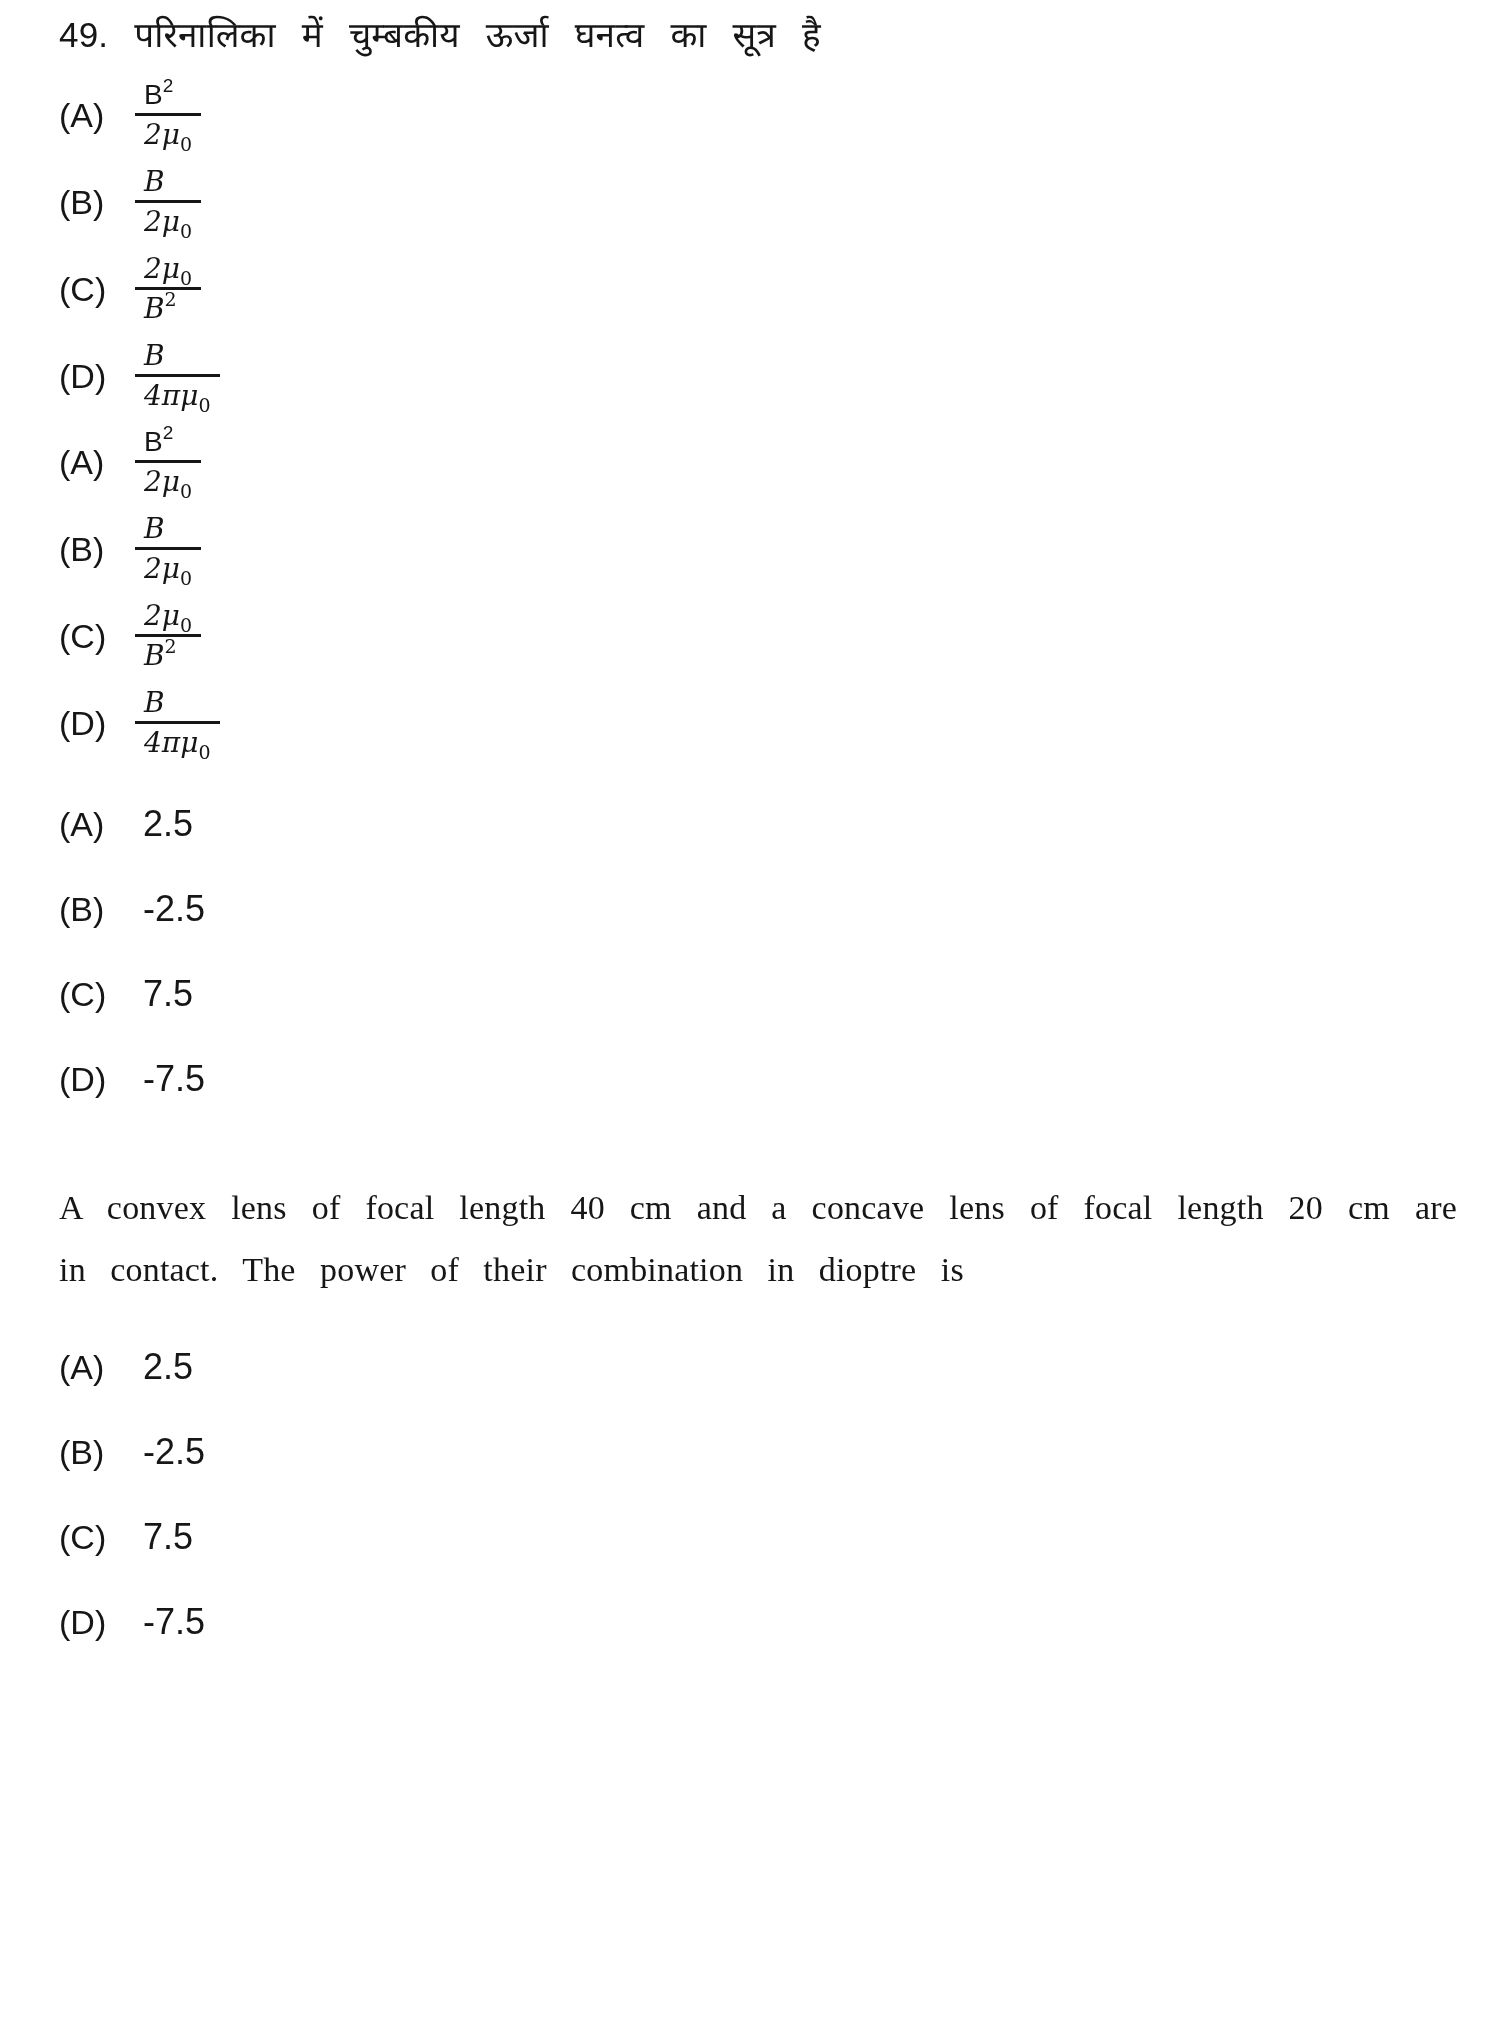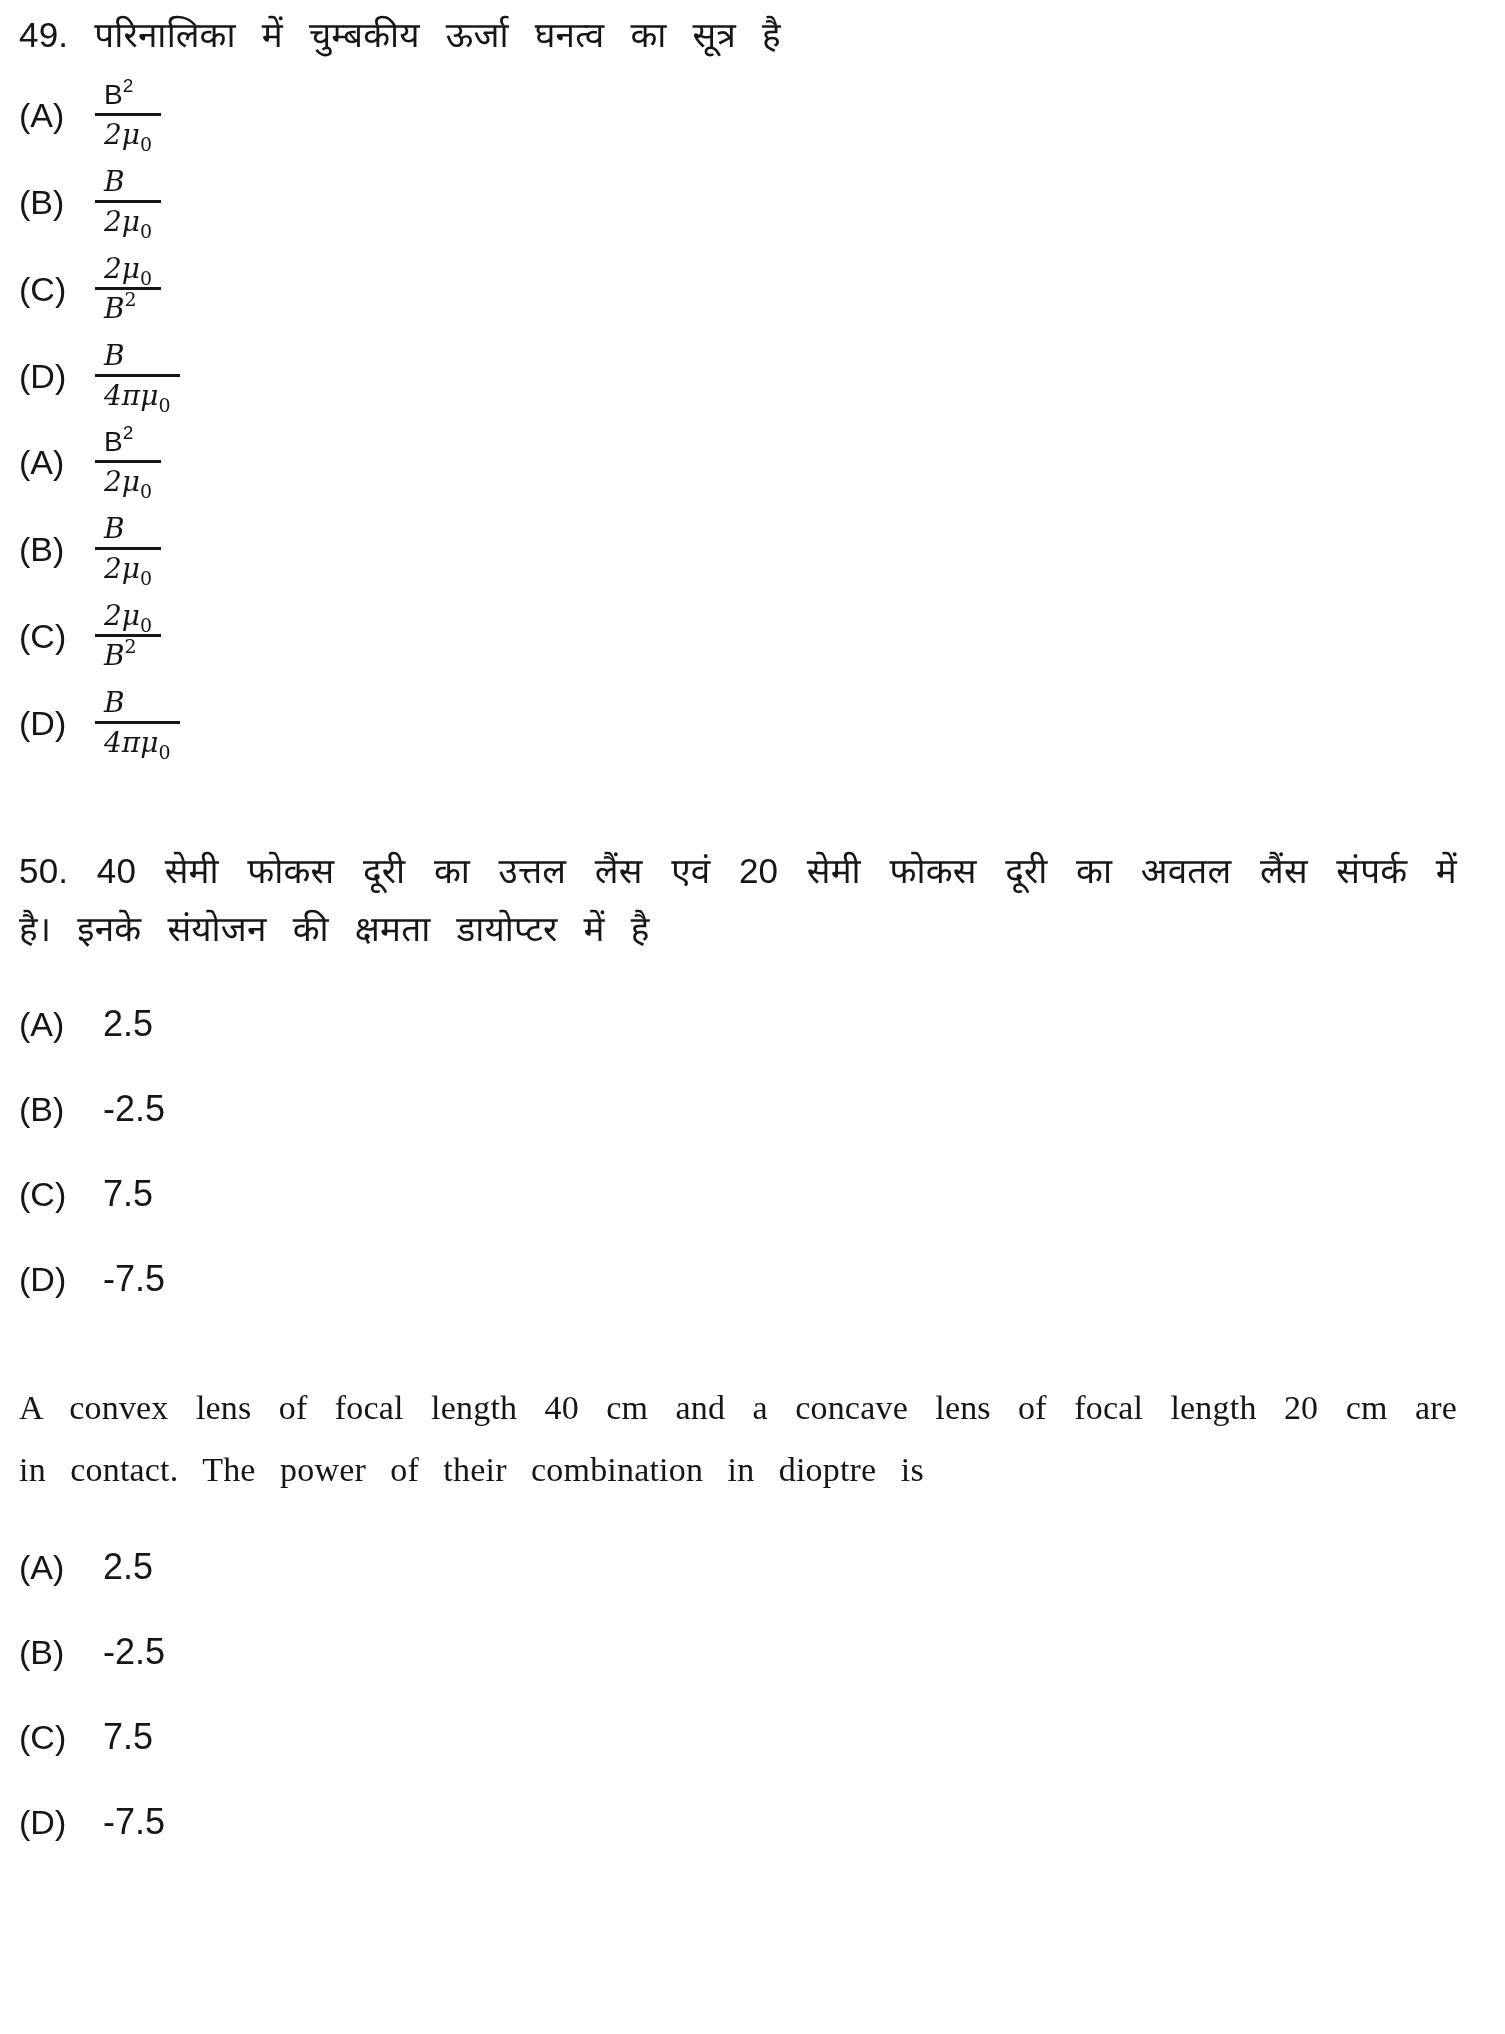--- a/index.html
+++ b/index.html
@@ -8,21 +8,21 @@
     background: #ffffff;
   }
   body {
     width: 1505px;
     height: 2034px;
     overflow: hidden;
     font-family: "Liberation Sans", sans-serif;
     color: #161616;
   }
   .page {
-    padding: 4px 48px 0 19px;
+    padding: 4px 48px 0 59px;
   }
   
   .q-text {
     margin: 0;
     text-align: justify;
     word-spacing: 0.46em;
     letter-spacing: 0.2px;
   }
   .hindi {
     font-size: 35px;
@@ -160,21 +160,20 @@
     <div class="opt">
       <span class="opt-label">(D)</span>
       <span class="frac">
         <span class="num"><span>B</span></span>
         <span class="bar"></span>
         <span class="den"><span>4πμ</span><sub>0</sub></span>
       </span>
     </div>
   </div>
 
-  <p class="q-text hindi q50-hindi">50. 40 सेमी फोकस दूरी का उत्तल लैंस एवं 20 सेमी फोकस दूरी का अवतल लैंस संपर्क में है। इनके संयोजन की क्षमता डायोप्टर में है</p>
 
   <div class="options options-plain">
     <div class="opt-plain">
       <span class="opt-label">(A)</span>
       <span class="opt-value">2.5</span>
     </div>
     <div class="opt-plain">
       <span class="opt-label">(B)</span>
       <span class="opt-value">-2.5</span>
     </div>

